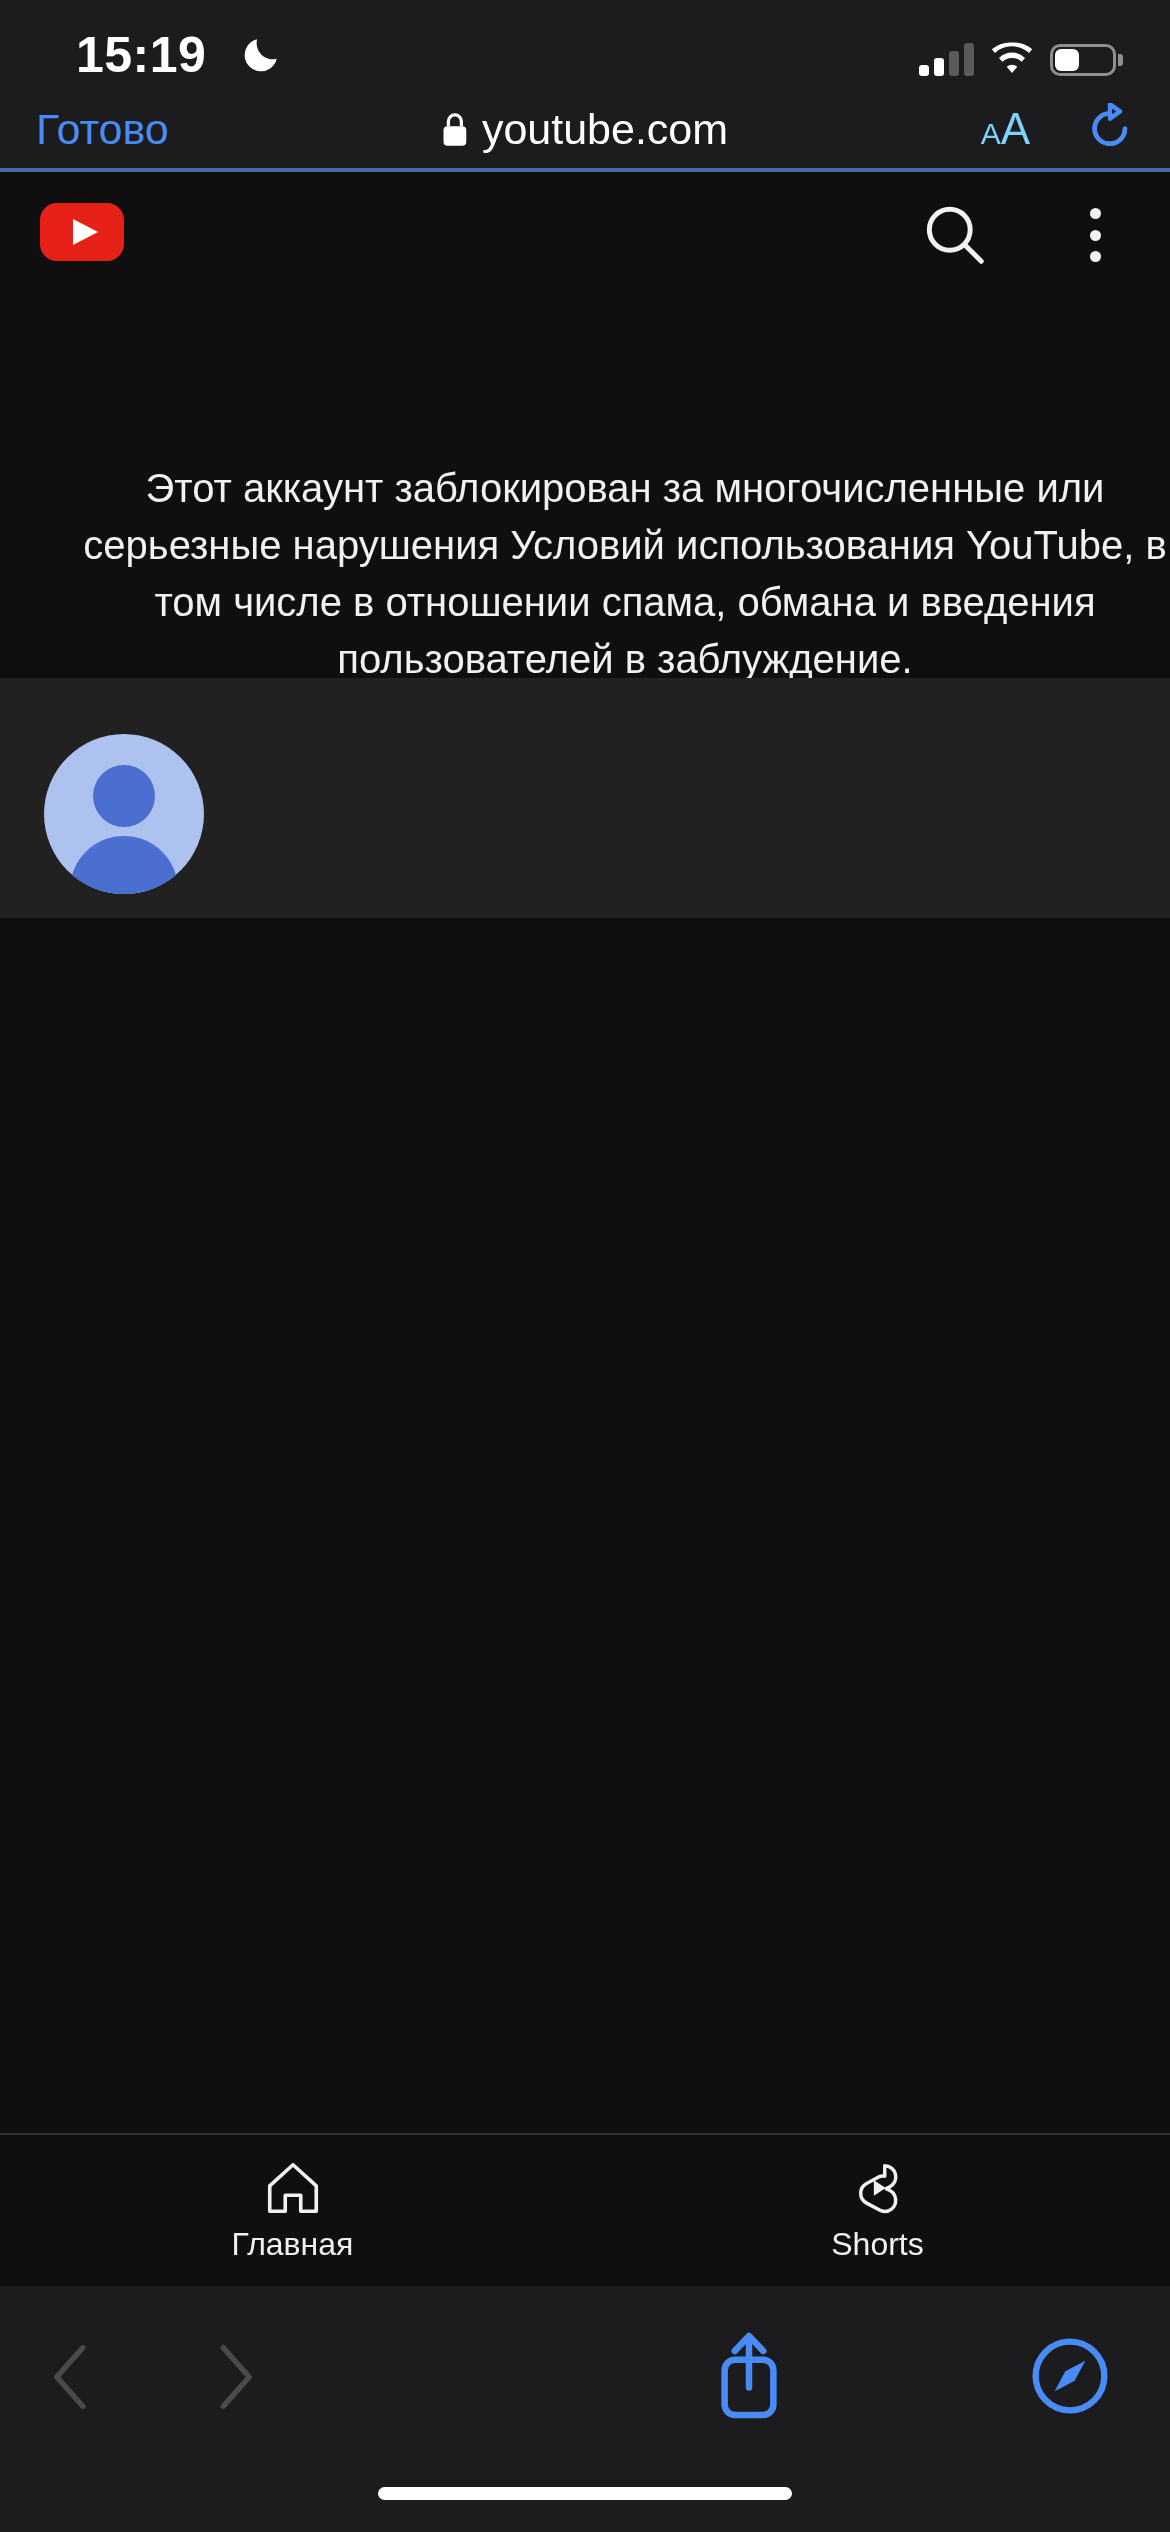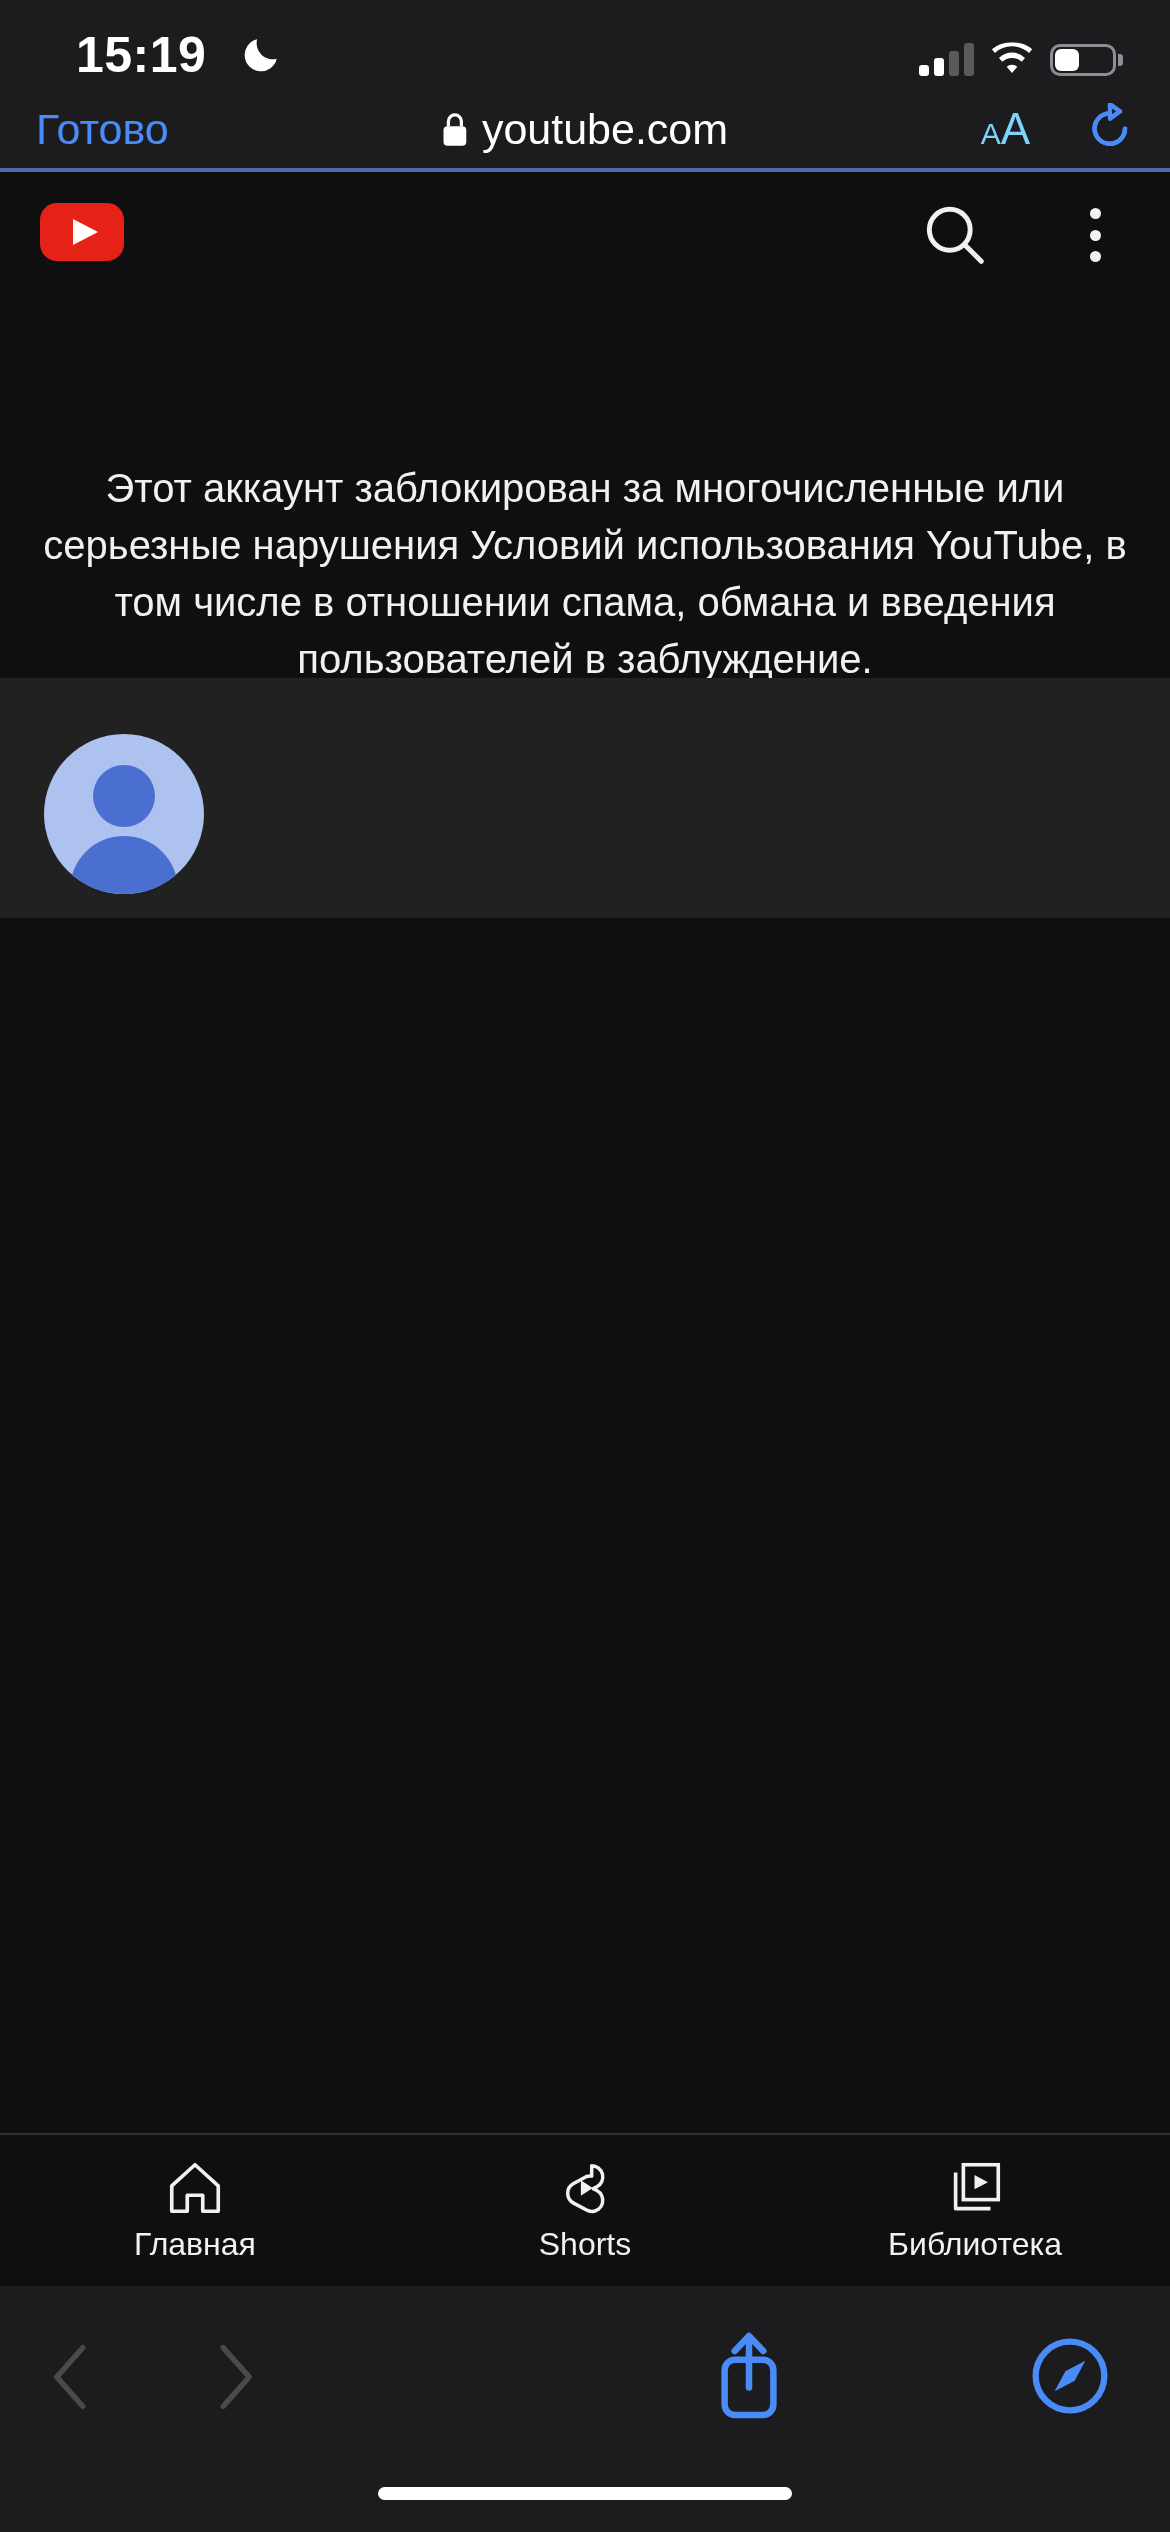--- a/index.html
+++ b/index.html
@@ -99,21 +99,21 @@
   }
   .yt-kebab span {
     display:block; width:11px; height:11px; border-radius:50%;
     background:#f1f1f1;
   }
 
   
   .warning-block {
     position:absolute; top:284px; left:0; width:1170px; height:394px;
     background:#0f0f0f;
-    display:flex; align-items:flex-start; justify-content:center;
+    display:flex; align-items:flex-start; justify-content:flex-end;
   }
   .warning-text {
     width:1090px; margin-top:176px;
     text-align:center; color:#f1f1f1;
     font-size:40px; line-height:57px;
   }
 
   
   .avatar-section {
     position:absolute; top:678px; left:0; width:1170px; height:240px;
@@ -260,28 +260,20 @@
     </div>
 
     <div class="nav-item">
       <svg class="nav-icon" viewBox="0 0 24 24">
         <path d="M14.6 3.4a4.3 4.3 0 0 1 2 8.1l-1.4.75 1.4.75a4.3 4.3 0 0 1-2 8.1 4.3 4.3 0 0 1-2-.55l-5-2.7a4.3 4.3 0 0 1 0-7.6l5-2.7a4.3 4.3 0 0 1 2-.15z" fill="none" stroke="#f1f1f1" stroke-width="1.35" stroke-linejoin="round"></path>
         <path d="M10.4 9 15 12l-4.6 3z" fill="#f1f1f1"></path>
       </svg>
       <span class="nav-label">Shorts</span>
     </div>
 
-    <div class="nav-item">
-      <svg class="nav-icon" viewBox="0 0 24 24">
-        <rect x="7.5" y="3" width="13.5" height="13.5" fill="none" stroke="#f1f1f1" stroke-width="1.4"></rect>
-        <path d="M4.5 6v14h13.5" fill="none" stroke="#f1f1f1" stroke-width="1.4" stroke-linejoin="round"></path>
-        <path d="M11.8 7 17 9.75 11.8 12.5z" fill="#f1f1f1"></path>
-      </svg>
-      <span class="nav-label">Библиотека</span>
-    </div>
 
   </div>
 
   <div class="safari-bottom">
     <svg class="sbtn back" viewBox="0 0 24 24">
       <polyline points="15,3 7,12 15,21" fill="none" stroke="#4a4a4d" stroke-width="1.7" stroke-linecap="round" stroke-linejoin="round"></polyline>
     </svg>
     <svg class="sbtn fwd" viewBox="0 0 24 24">
       <polyline points="9,3 17,12 9,21" fill="none" stroke="#4a4a4d" stroke-width="1.7" stroke-linecap="round" stroke-linejoin="round"></polyline>
     </svg>

